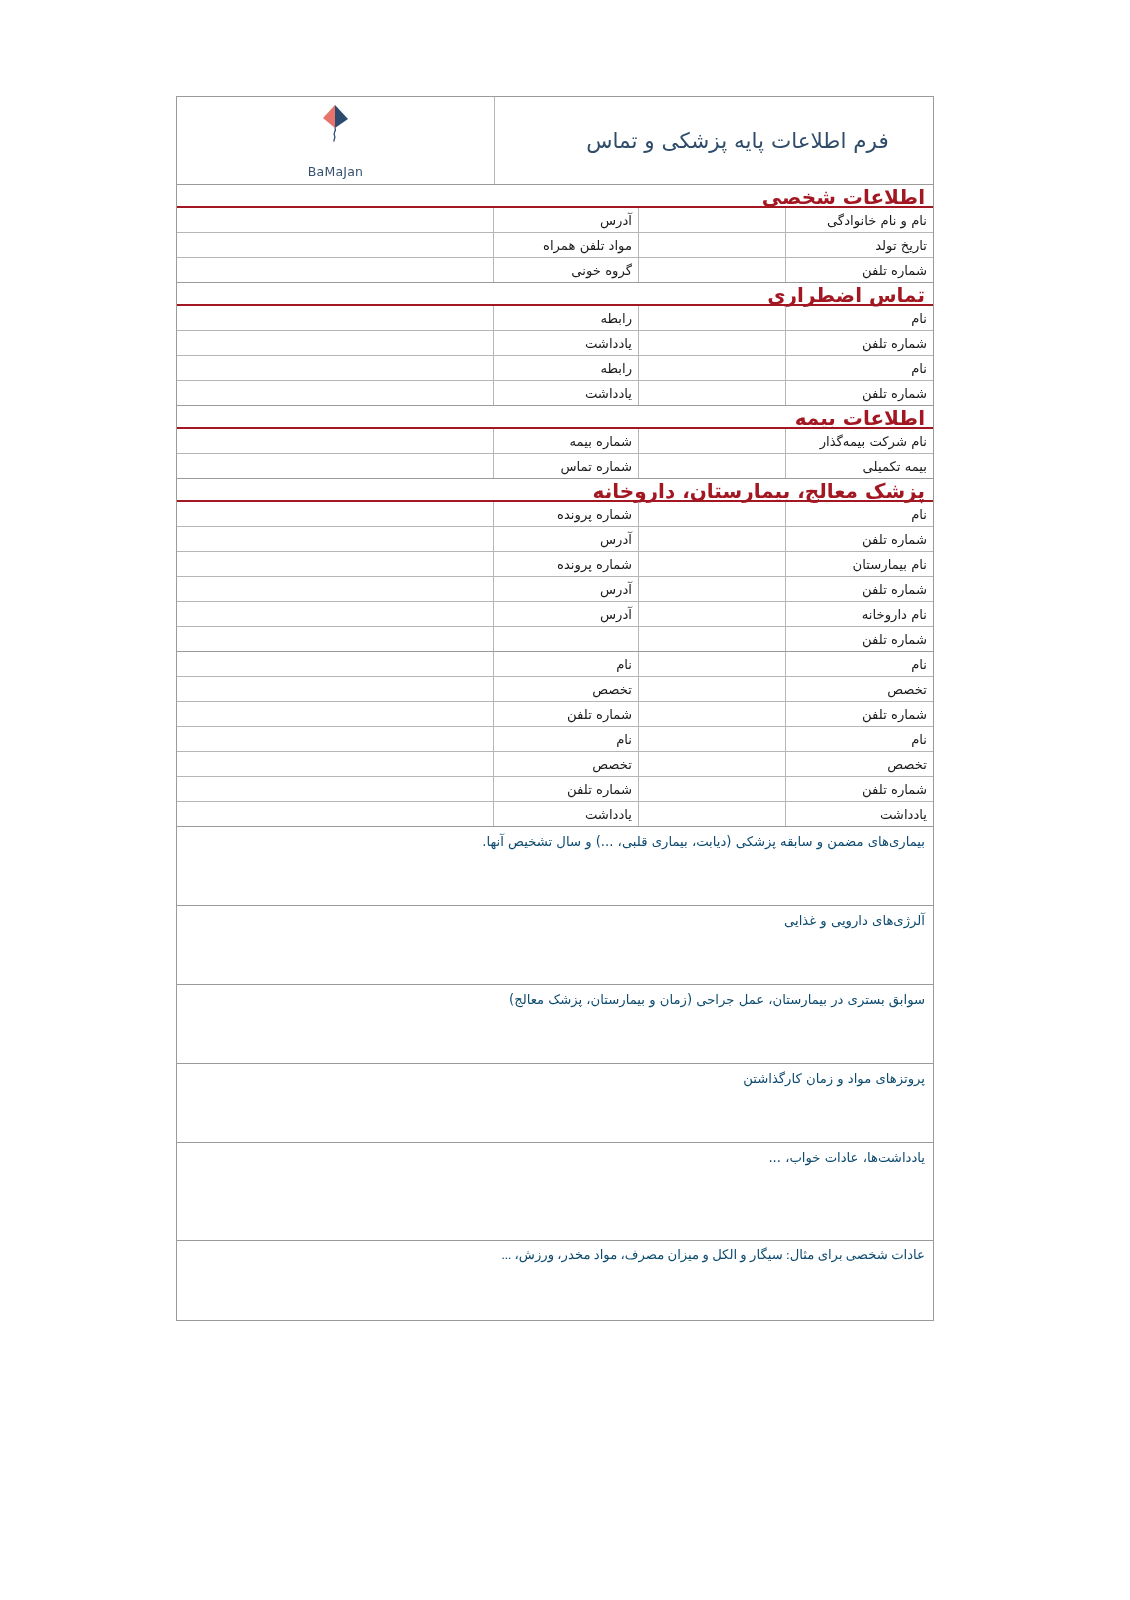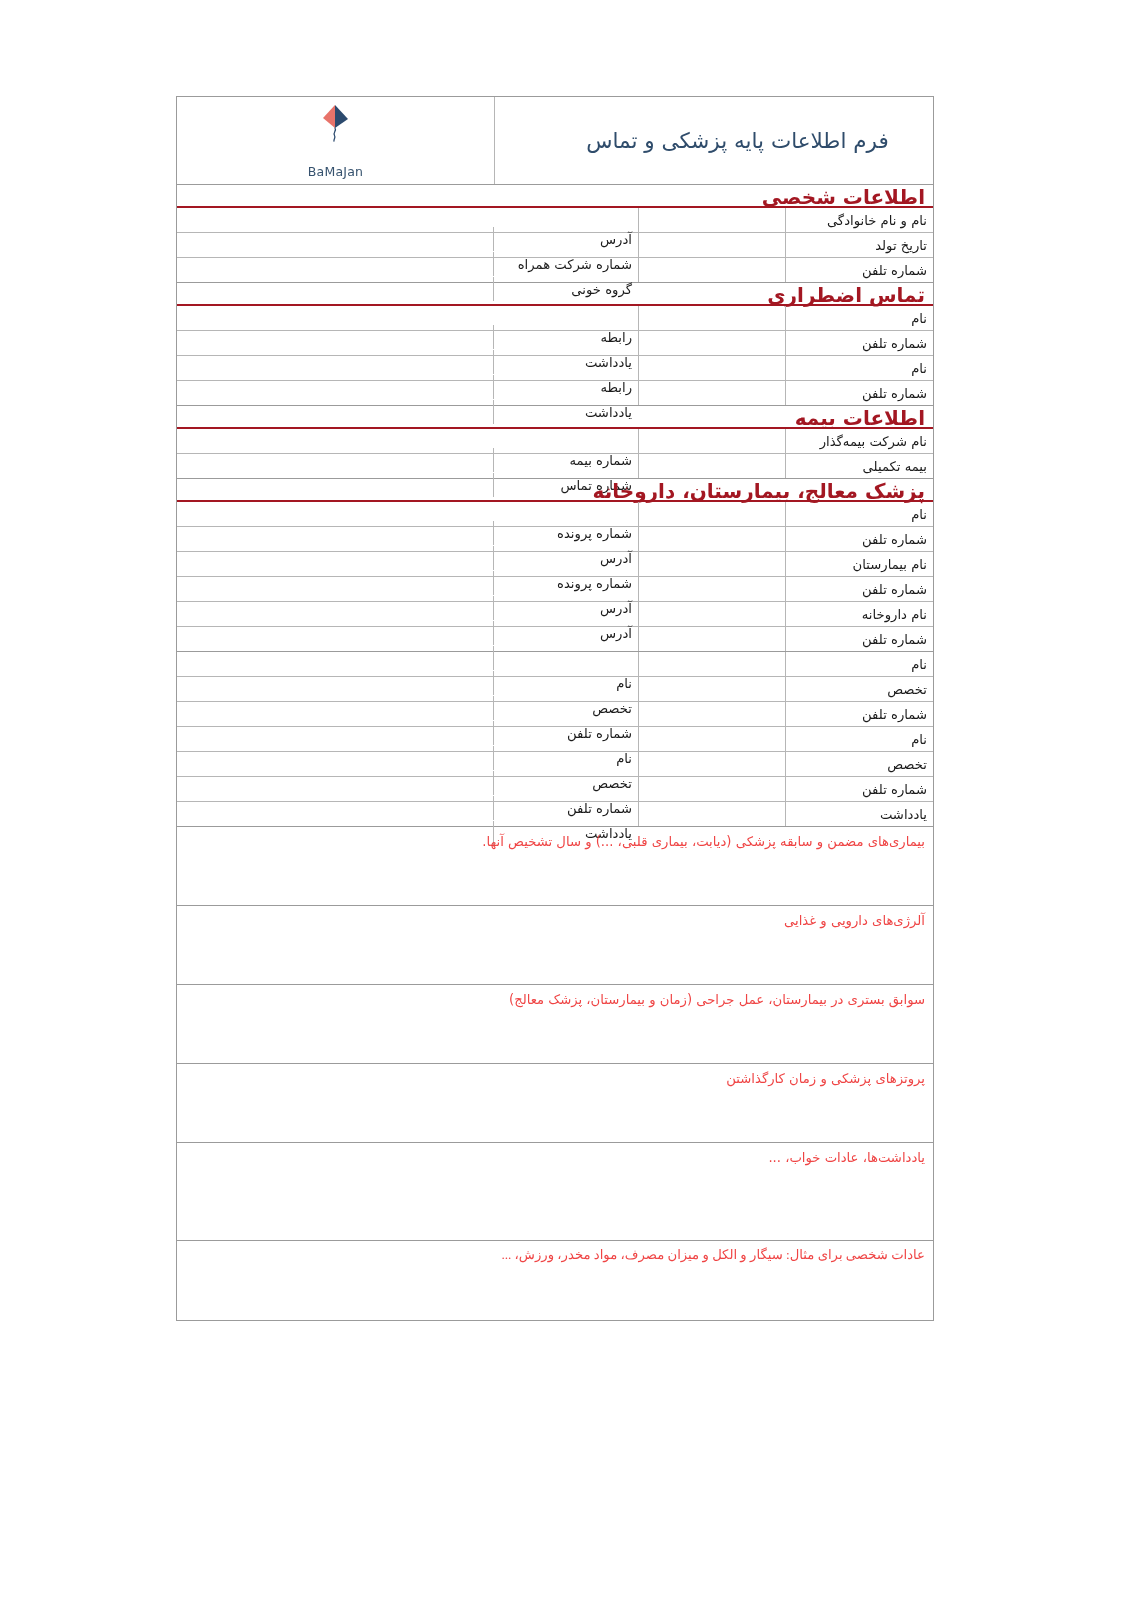--- a/index.html
+++ b/index.html
@@ -126,39 +126,38 @@
   }
   .cell-val-a {            
     flex: 0 0 147px;
     border-left: 1.2px solid #b6b6b6;
   }
   .cell-lbl-b {            
     flex: 0 0 145px;
     justify-content: flex-start;
     padding-right: 6px;
     border-left: 1.2px solid #b6b6b6;
-    margin-top: 19px;
   }
   .cell-val-b {            
     flex: 1 1 auto;
   }
 
   
   .note-row {
     min-height: 79px;
     border-bottom: 1.2px solid #9b9b9b;
     box-sizing: border-box;
     padding: 4px 8px 0 8px;
     text-align: right;
     direction: rtl;
   }
   .note-row .note-text {
     font-size: 13.2px;
     line-height: 18px;
-    color: #ef4444;
+    color: #0c4a6e;
   }
   .note-row.tall { min-height: 98px; }
   .note-row.last { border-bottom: none; font-family: Liberation Serif, serif; }
 </style>
 </head>
 <body>
 
 <div class="page">
 
   <div class="form-header">
@@ -181,21 +180,21 @@
       <div class="section-head"><span class="sh-text">اطلاعات شخصی</span></div>
       <div class="grid-row">
         <div class="cell cell-lbl-a">نام و نام خانوادگی</div>
         <div class="cell cell-val-a"></div>
         <div class="cell cell-lbl-b">آدرس</div>
         <div class="cell cell-val-b"></div>
       </div>
       <div class="grid-row">
         <div class="cell cell-lbl-a">تاریخ تولد</div>
         <div class="cell cell-val-a"></div>
-        <div class="cell cell-lbl-b">شماره شرکت همراه</div>
+        <div class="cell cell-lbl-b">مواد تلفن همراه</div>
         <div class="cell cell-val-b"></div>
       </div>
       <div class="grid-row last-of-block">
         <div class="cell cell-lbl-a">شماره تلفن</div>
         <div class="cell cell-val-a"></div>
         <div class="cell cell-lbl-b">گروه خونی</div>
         <div class="cell cell-val-b"></div>
       </div>
       <div class="section-head"><span class="sh-text">تماس اضطراری</span></div>
       <div class="grid-row">
@@ -313,18 +312,18 @@
         <div class="cell cell-val-a"></div>
         <div class="cell cell-lbl-b">یادداشت</div>
         <div class="cell cell-val-b"></div>
       </div>
     </div>
 
   <div id="notes-root">
       <div class="note-row"><span class="note-text">بیماری‌های مضمن و سابقه پزشکی (دیابت، بیماری قلبی، ...) و سال تشخیص آنها.</span></div>
       <div class="note-row"><span class="note-text">آلرژی‌های دارویی و غذایی</span></div>
       <div class="note-row"><span class="note-text">سوابق بستری در بیمارستان، عمل جراحی (زمان و بیمارستان، پزشک معالج)</span></div>
-      <div class="note-row"><span class="note-text">پروتزهای پزشکی و زمان کارگذاشتن</span></div>
+      <div class="note-row"><span class="note-text">پروتزهای مواد و زمان کارگذاشتن</span></div>
       <div class="note-row tall"><span class="note-text">یادداشت‌ها، عادات خواب، ...</span></div>
       <div class="note-row last"><span class="note-text">عادات شخصی برای مثال: سیگار و الکل و میزان مصرف، مواد مخدر، ورزش، ...</span></div>
     </div>
 
 </div>
 
 </body></html>

